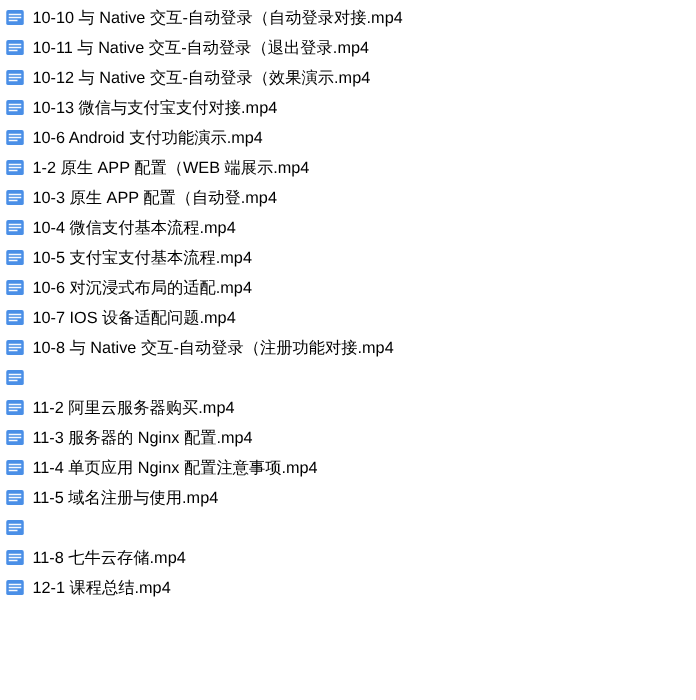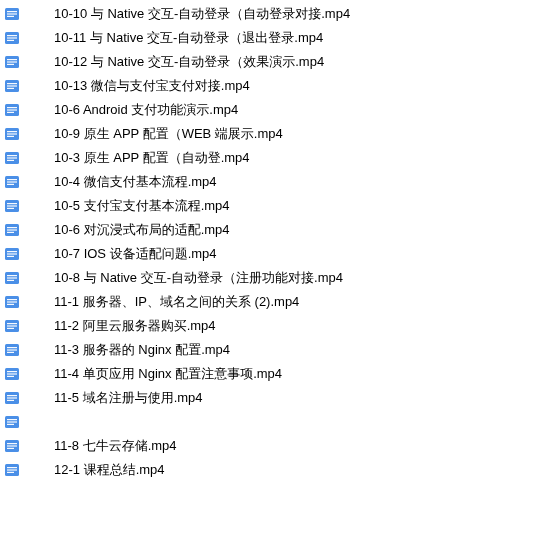--- a/index.html
+++ b/index.html
@@ -21,21 +21,20 @@
     }
     .file-icon {
       width: 16px;
       height: 16px;
       margin-right: 6px;
       flex-shrink: 0;
     }
     .file-label {
       overflow: hidden;
       text-overflow: clip;
-      margin-left: 28px;
     }
   </style>
 </head>
 <body>
 
 <div id="file-list">
     <div class="file-row">
       <span class="file-icon"><svg viewBox="0 0 16 16" width="16" height="16">
     <rect x="1" y="2" width="14" height="12" rx="1.5" fill="#4a8fe7"></rect>
     <rect x="3" y="5" width="10" height="1.2" fill="#fff" opacity="0.95"></rect>
@@ -80,21 +79,21 @@
   </svg></span>
       <span class="file-label">10-6 Android 支付功能演示.mp4</span>
     </div>
     <div class="file-row">
       <span class="file-icon"><svg viewBox="0 0 16 16" width="16" height="16">
     <rect x="1" y="2" width="14" height="12" rx="1.5" fill="#4a8fe7"></rect>
     <rect x="3" y="5" width="10" height="1.2" fill="#fff" opacity="0.95"></rect>
     <rect x="3" y="7.4" width="10" height="1.2" fill="#fff" opacity="0.95"></rect>
     <rect x="3" y="9.8" width="7" height="1.2" fill="#fff" opacity="0.95"></rect>
   </svg></span>
-      <span class="file-label">10-9 原生 APP 配置（WEB 端展示.mp4</span>
+      <span class="file-label">1-2 原生 APP 配置（WEB 端展示.mp4</span>
     </div>
     <div class="file-row">
       <span class="file-icon"><svg viewBox="0 0 16 16" width="16" height="16">
     <rect x="1" y="2" width="14" height="12" rx="1.5" fill="#4a8fe7"></rect>
     <rect x="3" y="5" width="10" height="1.2" fill="#fff" opacity="0.95"></rect>
     <rect x="3" y="7.4" width="10" height="1.2" fill="#fff" opacity="0.95"></rect>
     <rect x="3" y="9.8" width="7" height="1.2" fill="#fff" opacity="0.95"></rect>
   </svg></span>
       <span class="file-label">10-3 原生 APP 配置（自动登.mp4</span>
     </div>
@@ -143,21 +142,20 @@
   </svg></span>
       <span class="file-label">10-8 与 Native 交互-自动登录（注册功能对接.mp4</span>
     </div>
     <div class="file-row">
       <span class="file-icon"><svg viewBox="0 0 16 16" width="16" height="16">
     <rect x="1" y="2" width="14" height="12" rx="1.5" fill="#4a8fe7"></rect>
     <rect x="3" y="5" width="10" height="1.2" fill="#fff" opacity="0.95"></rect>
     <rect x="3" y="7.4" width="10" height="1.2" fill="#fff" opacity="0.95"></rect>
     <rect x="3" y="9.8" width="7" height="1.2" fill="#fff" opacity="0.95"></rect>
   </svg></span>
-      <span class="file-label">11-1 服务器、IP、域名之间的关系 (2).mp4</span>
     </div>
     <div class="file-row">
       <span class="file-icon"><svg viewBox="0 0 16 16" width="16" height="16">
     <rect x="1" y="2" width="14" height="12" rx="1.5" fill="#4a8fe7"></rect>
     <rect x="3" y="5" width="10" height="1.2" fill="#fff" opacity="0.95"></rect>
     <rect x="3" y="7.4" width="10" height="1.2" fill="#fff" opacity="0.95"></rect>
     <rect x="3" y="9.8" width="7" height="1.2" fill="#fff" opacity="0.95"></rect>
   </svg></span>
       <span class="file-label">11-2 阿里云服务器购买.mp4</span>
     </div>

